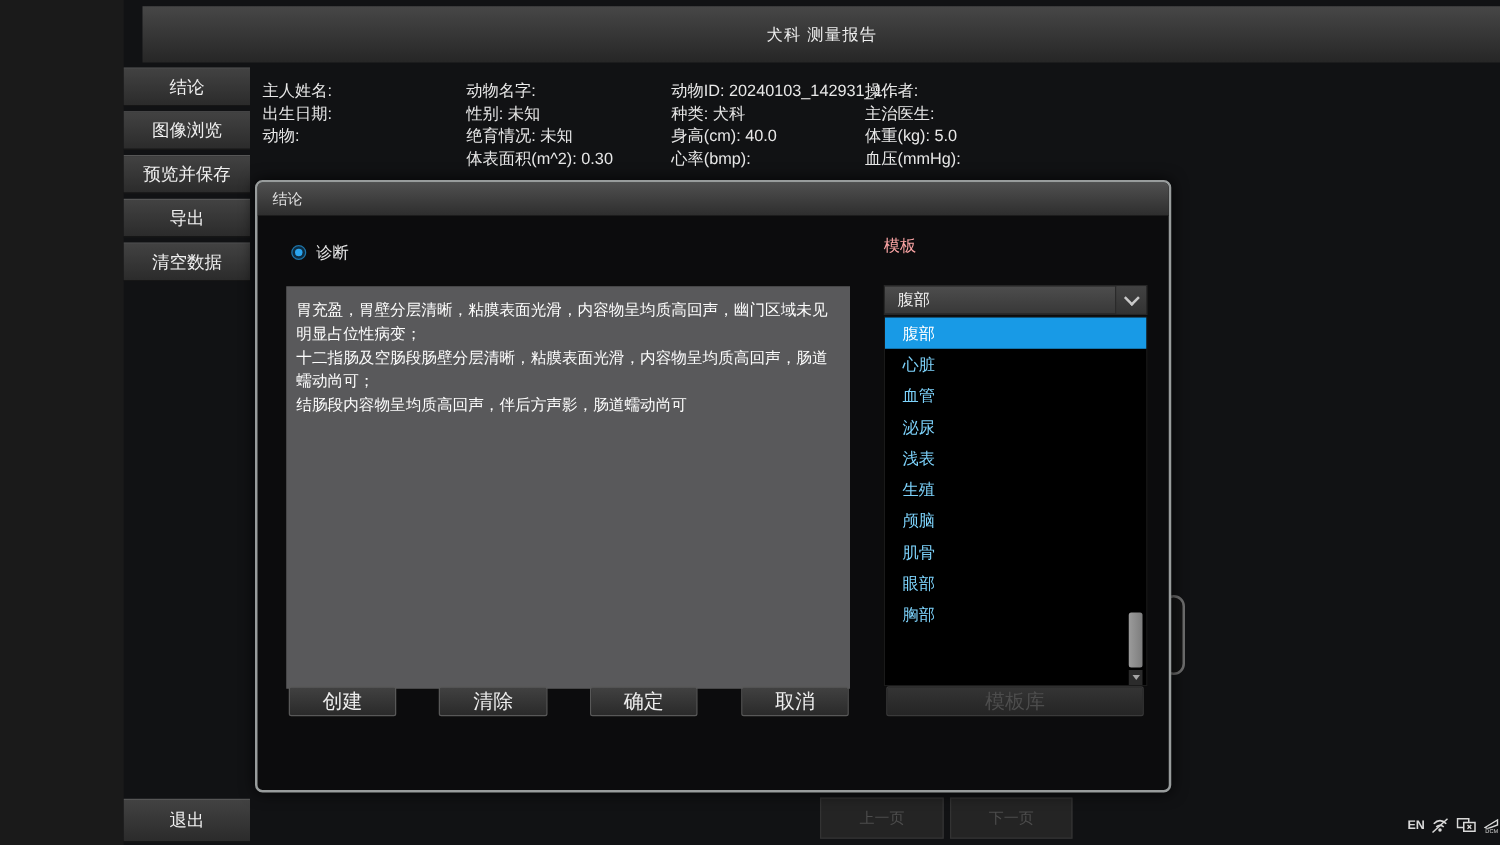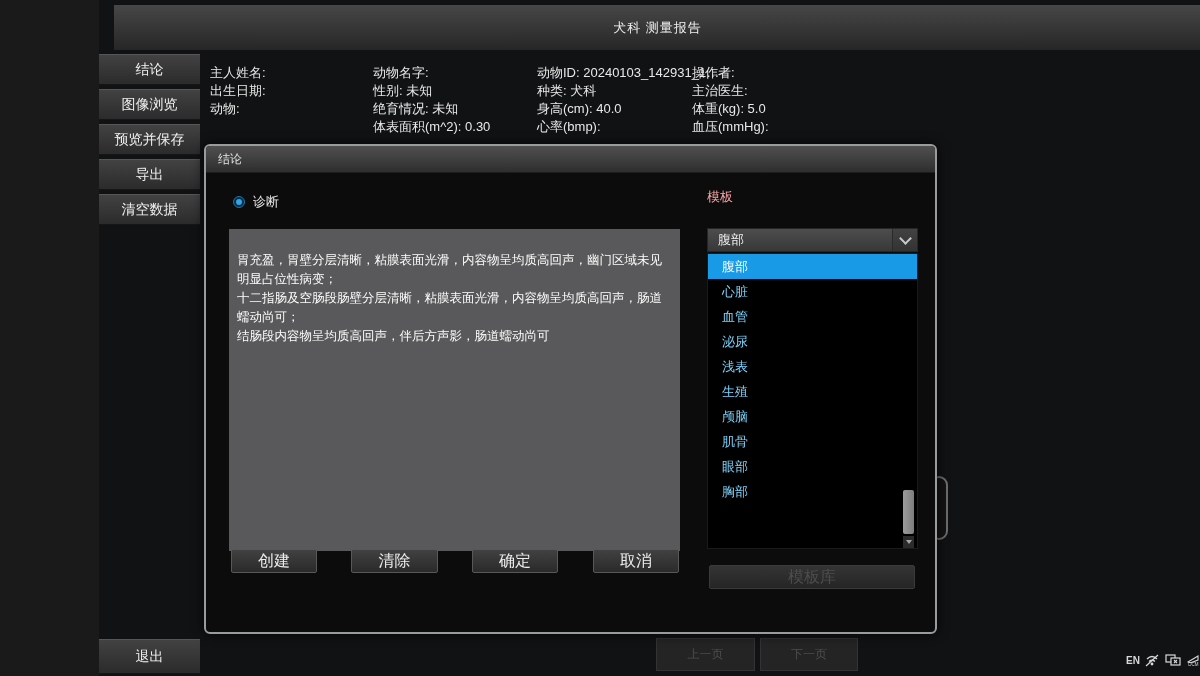--- a/index.html
+++ b/index.html
@@ -24,21 +24,21 @@
           border-bottom:1px solid #1c1c1c;box-sizing:border-box;display:flex;align-items:center;
           padding-left:12px;font-size:12px;color:#e3e3e3;}
   .radio-row{position:absolute;left:27px;top:47px;display:flex;gap:32px;align-items:center;font-size:13px;flex-direction:column;}
   .radio{display:flex;align-items:center;gap:8px;cursor:pointer;}
   .radio .dot{width:12px;height:12px;border-radius:50%;border:1px solid #6f6f6f;background:#141414;
               box-sizing:border-box;position:relative;}
   .radio.selected .dot{border:1px solid #1d74a8;background:#0e2c40;}
   .radio.selected .dot::after{content:"";position:absolute;left:2px;top:2px;width:6px;height:6px;
               border-radius:50%;background:#2ba6f0;}
   .conclusion-text{position:absolute;left:23px;top:83px;width:451px;height:322px;background:#59595b;
-              color:#fdfdfd;font-size:12.5px;line-height:19px;padding:22px 8px;box-sizing:border-box;
+              color:#fdfdfd;font-size:12.5px;line-height:19px;padding:10px 8px;box-sizing:border-box;
               white-space:pre-wrap;overflow:hidden;}
   .tpl-label{position:absolute;left:501px;top:42px;font-size:13px;color:#fca5a5;}
   .tpl-select{position:absolute;left:501px;top:82px;width:211px;height:24px;
               background:linear-gradient(#4d4d4d,#383838);border:1px solid #262626;box-sizing:border-box;
               display:flex;align-items:center;font-size:13px;color:#f0f0f0;cursor:pointer;}
   .tpl-select .val{flex:1;padding-left:10px;}
   .tpl-select .chev{width:24px;height:100%;border-left:1px solid #2a2a2a;
               background:linear-gradient(#424242,#333);display:flex;align-items:center;justify-content:center;}
   .chev-shape{width:7px;height:7px;border-right:2px solid #c9c9c9;border-bottom:2px solid #c9c9c9;
               transform:rotate(45deg);margin-top:-4px;}
@@ -48,21 +48,21 @@
   .tpl-opt.hl{background:#189ae6;color:#fff;}
   .tpl-scroll-thumb{position:absolute;left:697px;top:344px;width:11px;height:44px;border-radius:2px;
               background:linear-gradient(90deg,#9b9b9b,#7d7d7d);cursor:pointer;}
   .tpl-scroll-down{position:absolute;left:697px;top:390px;width:11px;height:12px;background:#2b2b2b;
               display:flex;align-items:center;justify-content:center;cursor:pointer;}
   .tri-down{width:0;height:0;border-left:3px solid transparent;border-right:3px solid transparent;
               border-top:4px solid #a5a5a5;}
   .dlg-btn{position:absolute;top:403px;height:24px;background:linear-gradient(#414141,#2a2a2a);
               border:1px solid #585858;border-radius:2px;box-sizing:border-box;display:flex;
               align-items:center;justify-content:center;font-size:16px;color:#ededed;cursor:pointer;}
-  .dlg-btn.disabled{color:#4d4d4d;border:1px solid #3a3a3a;background:linear-gradient(#343434,#252525);cursor:default;margin-top:16px;}
+  .dlg-btn.disabled{color:#4d4d4d;border:1px solid #3a3a3a;background:linear-gradient(#343434,#252525);cursor:default;}
   .side-handle{position:absolute;left:930px;top:476px;width:18px;height:64px;border:2px solid #6d6d6d;
               border-radius:9px;box-sizing:border-box;z-index:1;background:#141414;}
   .footer-btn{position:absolute;top:638px;height:33px;background:#242424;border:1px solid #333;
               box-sizing:border-box;display:flex;align-items:center;justify-content:center;
               font-size:12px;color:#4d4d4d;cursor:pointer;}
   .status-bar{position:absolute;left:1126px;top:654px;display:flex;align-items:center;gap:5px;color:#d9d9d9;}
   .status-bar .lang{font-size:10px;font-weight:bold;}
   .status-icon{display:flex;align-items:center;justify-content:center;}
 </style>
 </head>

